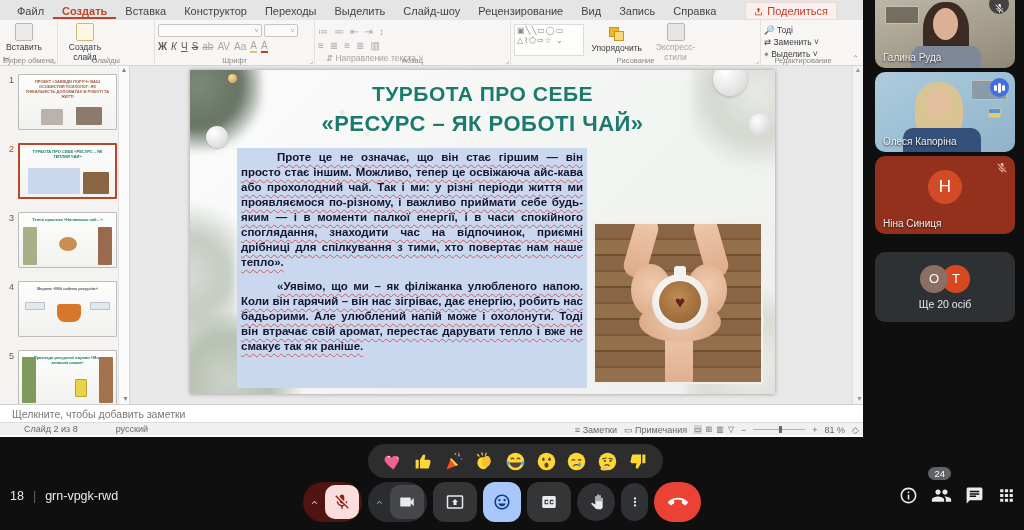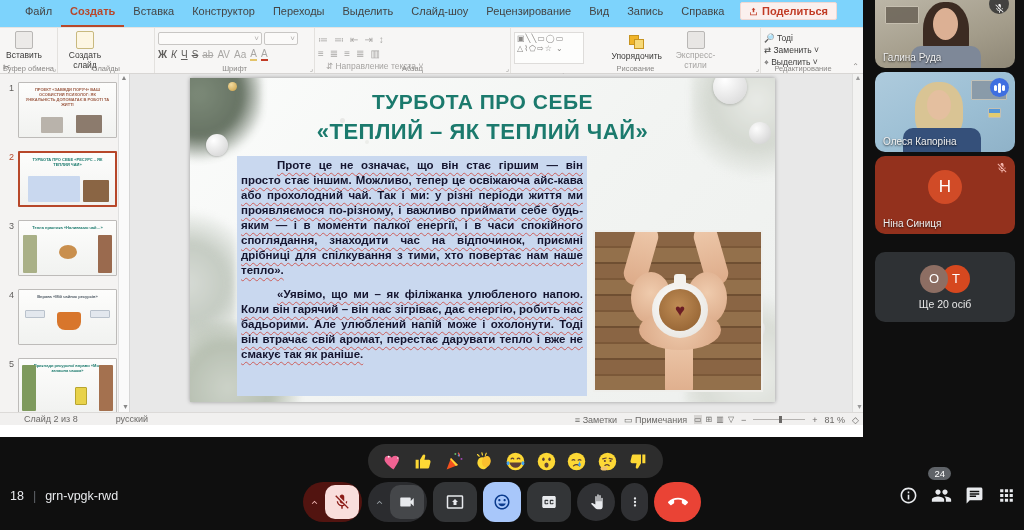--- a/index.html
+++ b/index.html
@@ -2,24 +2,24 @@
 <html><head>
 <meta charset="utf-8">
 <style>
   * { margin:0; padding:0; box-sizing:border-box; }
   html,body { width:1024px; height:530px; background:#0f0f0f; font-family:"Liberation Sans", sans-serif; overflow:hidden; }
   .screen { position:relative; width:1024px; height:530px; background:#0f0f0f; }
 
   
   .ppt { position:absolute; left:0; top:0; width:863px; height:437px; background:#ffffff; overflow:hidden; }
 
-  .tabs { position:relative; height:28px; background:#7dd3fc; display:flex; align-items:stretch; padding-left:16px; border-bottom:1px solid #e6e4e2; }
+  .tabs { position:relative; height:20px; background:#e5e5e5; display:flex; align-items:stretch; padding-left:8px; border-bottom:1px solid #e6e4e2; }
   .tab { font-size:11px; color:#444; padding:0 9px; line-height:22px; cursor:default; white-space:nowrap; }
   .tab.active { color:#b7472a; font-weight:bold; box-shadow:inset 0 -2px 0 #b7472a; }
-  .share-btn { position:absolute; right:26px; top:2px; height:18px; display:flex; align-items:center; gap:4px; background:#fbf0ee; border:1px solid #f0d8d3; border-radius:2px; padding:0 8px; font-size:11px; color:#c13b25; font-weight:bold; }
+  .share-btn { position:absolute; right:26px; top:2px; height:18px; display:flex; align-items:center; gap:4px; background:#fbf0ee; border:1px solid #f0d8d3; border-radius:2px; padding:0 8px; font-size:11px; color:#c13b25; font-weight:normal; }
 
   .ribbon { height:46px; background:#f7f6f5; display:flex; border-bottom:1px solid #d8d6d4; position:relative; }
   .grp { position:relative; border-right:1px solid #e3e1de; height:100%; padding:2px 3px 10px 3px; }
   .grp-cap { position:absolute; bottom:0; left:0; right:0; text-align:center; font-size:7.5px; color:#8a8886; }
   .launcher { position:absolute; right:1px; bottom:0; font-size:7px; color:#9a9896; }
   .bigbtn { display:inline-flex; flex-direction:column; align-items:center; font-size:8.5px; color:#3b3a39; padding:0 3px; }
   .bigicon { width:18px; height:18px; border:1px solid #b9b7b5; background:#eceae8; margin:1px 0 1px; border-radius:2px; position:relative; }
   .mini { font-size:9px; color:#6d6b69; line-height:11px; }
   .mini-col { display:inline-flex; flex-direction:column; justify-content:center; gap:1px; vertical-align:top; margin-top:2px; }
   .lblrow { font-size:8.5px; color:#3b3a39; line-height:11px; white-space:nowrap; }
@@ -218,21 +218,21 @@
           <span class="lblrow dis">⇵ <span>Направление текста</span> ˅</span>
           <span class="lblrow dis">⊟ <span>Выровнять текст</span> ˅</span>
           <span class="lblrow dis">⬙ <span>Преобразовать в SmartArt</span> ˅</span>
         </span>
         <span class="grp-cap">Абзац</span>
         <span class="launcher">⌟</span>
       </div>
 
       <div class="grp" style="width:250px;">
         <span class="shapebox">▣╲╲▭◯▭<br>△⌇⬠⇨☆ ⌄</span>
-        <span class="bigbtn" style="margin-top:1px;margin-left:20px;">
+        <span class="bigbtn" style="margin-top:1px;">
           <span style="width:16px;height:14px;margin:2px 0;position:relative;display:block;">
             <span style="position:absolute;left:0;top:0;width:10px;height:10px;background:#f0b429;border:1px solid #c79420;"></span>
             <span style="position:absolute;left:5px;top:4px;width:10px;height:10px;background:#f7d978;border:1px solid #c79420;"></span>
           </span>
           <span>Упорядочить</span>
         </span>
         <span class="bigbtn">
           <span class="bigicon" style="background:#e8e6e4;"></span>
           <span class="dis" style="color:#a6a4a2;width:46px;text-align:center;">Экспресс-стили</span>
         </span>
@@ -318,21 +318,21 @@
           <div class="deco" style="left:38px;top:4px;width:9px;height:9px;background:radial-gradient(circle at 35% 30%,#f3dba0,#c99f45);"></div>
           <div class="deco" style="right:28px;top:-8px;width:34px;height:34px;background:radial-gradient(circle at 35% 30%,#ffffff,#d4d4d4);box-shadow:0 1px 3px rgba(0,0,0,.2);"></div>
           <div class="deco" style="right:4px;top:44px;width:22px;height:22px;background:radial-gradient(circle at 35% 30%,#fdfdfd,#cccccc);"></div>
           <div class="deco" style="right:10px;bottom:60px;width:26px;height:26px;background:radial-gradient(circle at 35% 30%,#ffffff,#d8d8d8);"></div>
           <div class="deco" style="left:150px;top:40px;width:5px;height:5px;background:#e8e8e6;"></div>
           <div class="deco" style="left:175px;top:62px;width:4px;height:4px;background:#eceeea;"></div>
           <div class="deco" style="left:128px;top:78px;width:6px;height:6px;background:#e4e6e2;"></div>
 
           <div class="slide-title">
             <div class="l1">ТУРБОТА ПРО СЕБЕ</div>
-            <div class="l2">«ТЕПЛИЙ – ЯК ТЕПЛИЙ ЧАЙ»</div>
+            <div class="l2">«РЕСУРС – ЯК РОБОТІ ЧАЙ»</div>
           </div>
 
           <div class="textbox">
             <p>Проте це не означає, що він стає гіршим — він просто стає іншим. Можливо, тепер це освіжаюча айс-кава або прохолодний чай. Так і ми: у різні періоди життя ми проявляємося по-різному, і важливо приймати себе будь-яким — і в моменти палкої енергії, і в часи спокійного споглядання, знаходити час на відпочинок, приємні дрібниці для спілкування з тими, хто повертає нам наше тепло».</p>
             <p>«Уявімо, що ми – як філіжанка улюбленого напою. Коли він гарячий – він нас зігріває, дає енергію, робить нас бадьорими. Але улюблений напій може і охолонути. Тоді він втрачає свій аромат, перестає дарувати тепло і вже не смакує так як раніше.</p>
           </div>
 
           <div class="photo">
             <div class="arm" style="left:34px;top:-8px;width:24px;height:62px;transform:rotate(16deg);"></div>
             <div class="arm" style="left:104px;top:-8px;width:24px;height:62px;transform:rotate(-16deg);"></div>
@@ -345,20 +345,23 @@
               <div class="coffee">
                   <span>♥</span>
                 </div>
             </div>
           </div>
         </div>
         <div class="vsb">▲<span class="dn">▼</span></div>
       </div>
     </div>
 
+    <div class="notes">
+      <span>Щелкните, чтобы добавить заметки</span>
+    </div>
 
     <div class="statusbar">
       <span class="sl">Слайд 2 из 8</span>
       <span class="lang">русский</span>
       <div class="status-right">
         <span>≡ <span>Заметки</span></span>
         <span>▭ <span>Примечания</span></span>
         <span class="viewicons">
           <span class="vi act">▭</span>
           <span class="vi">⊞</span>

